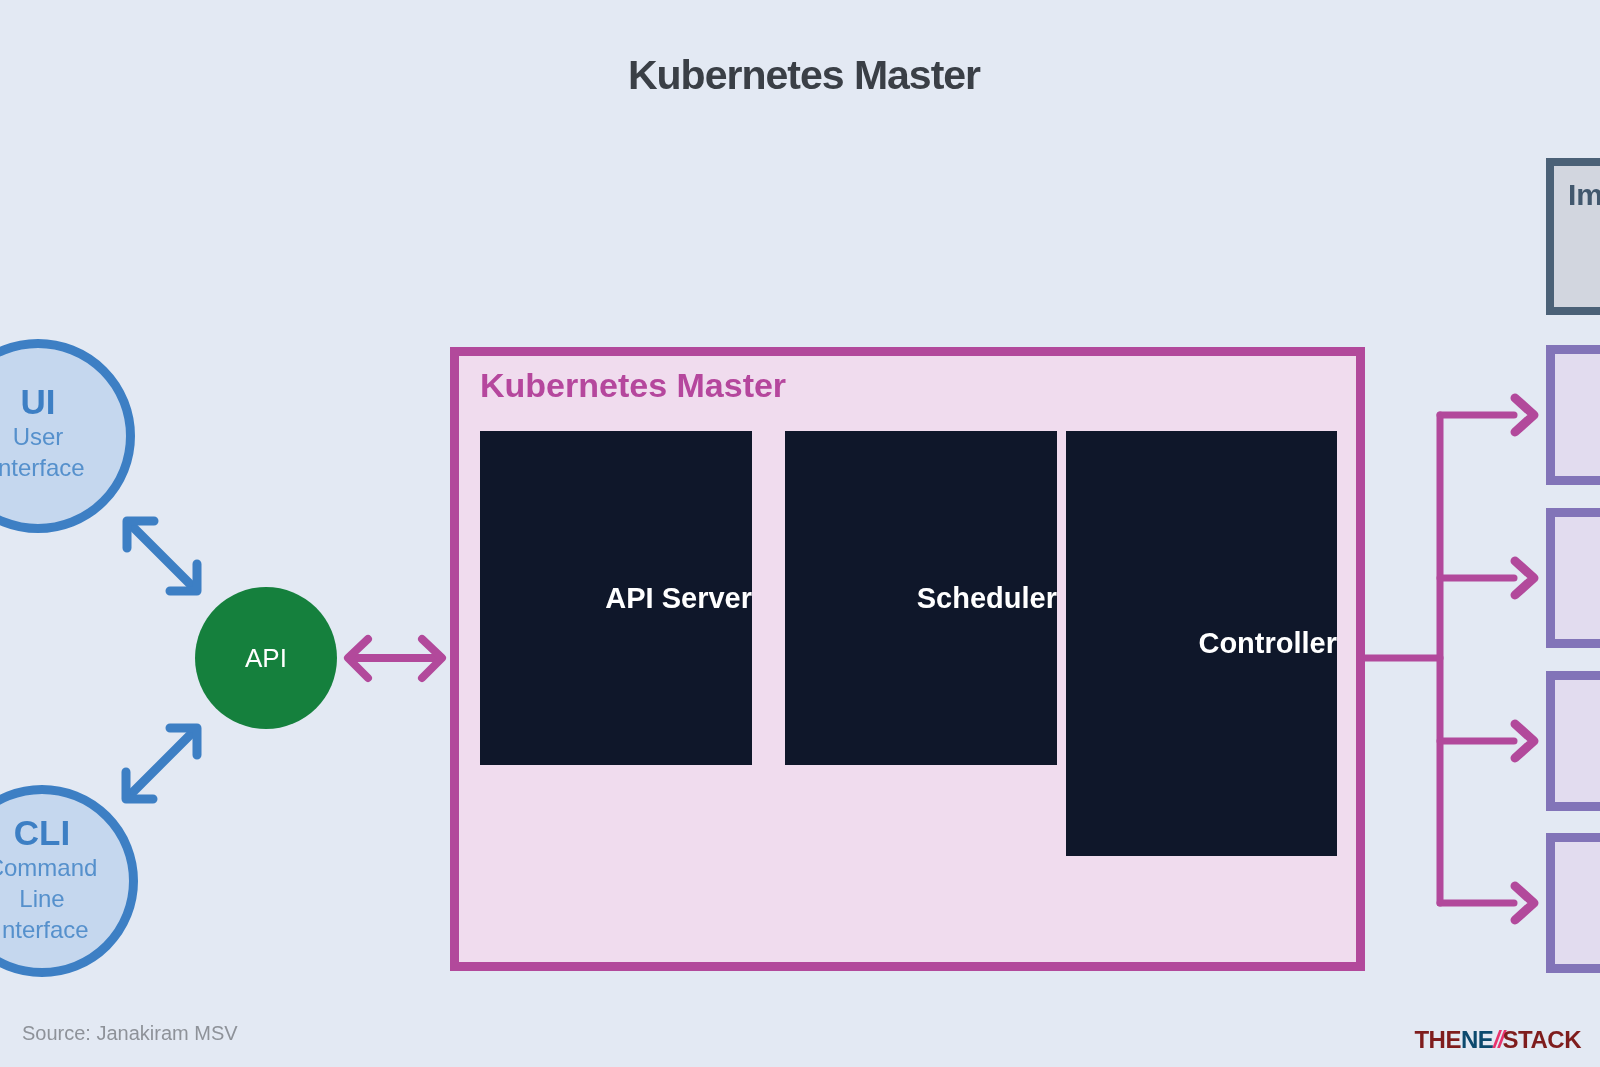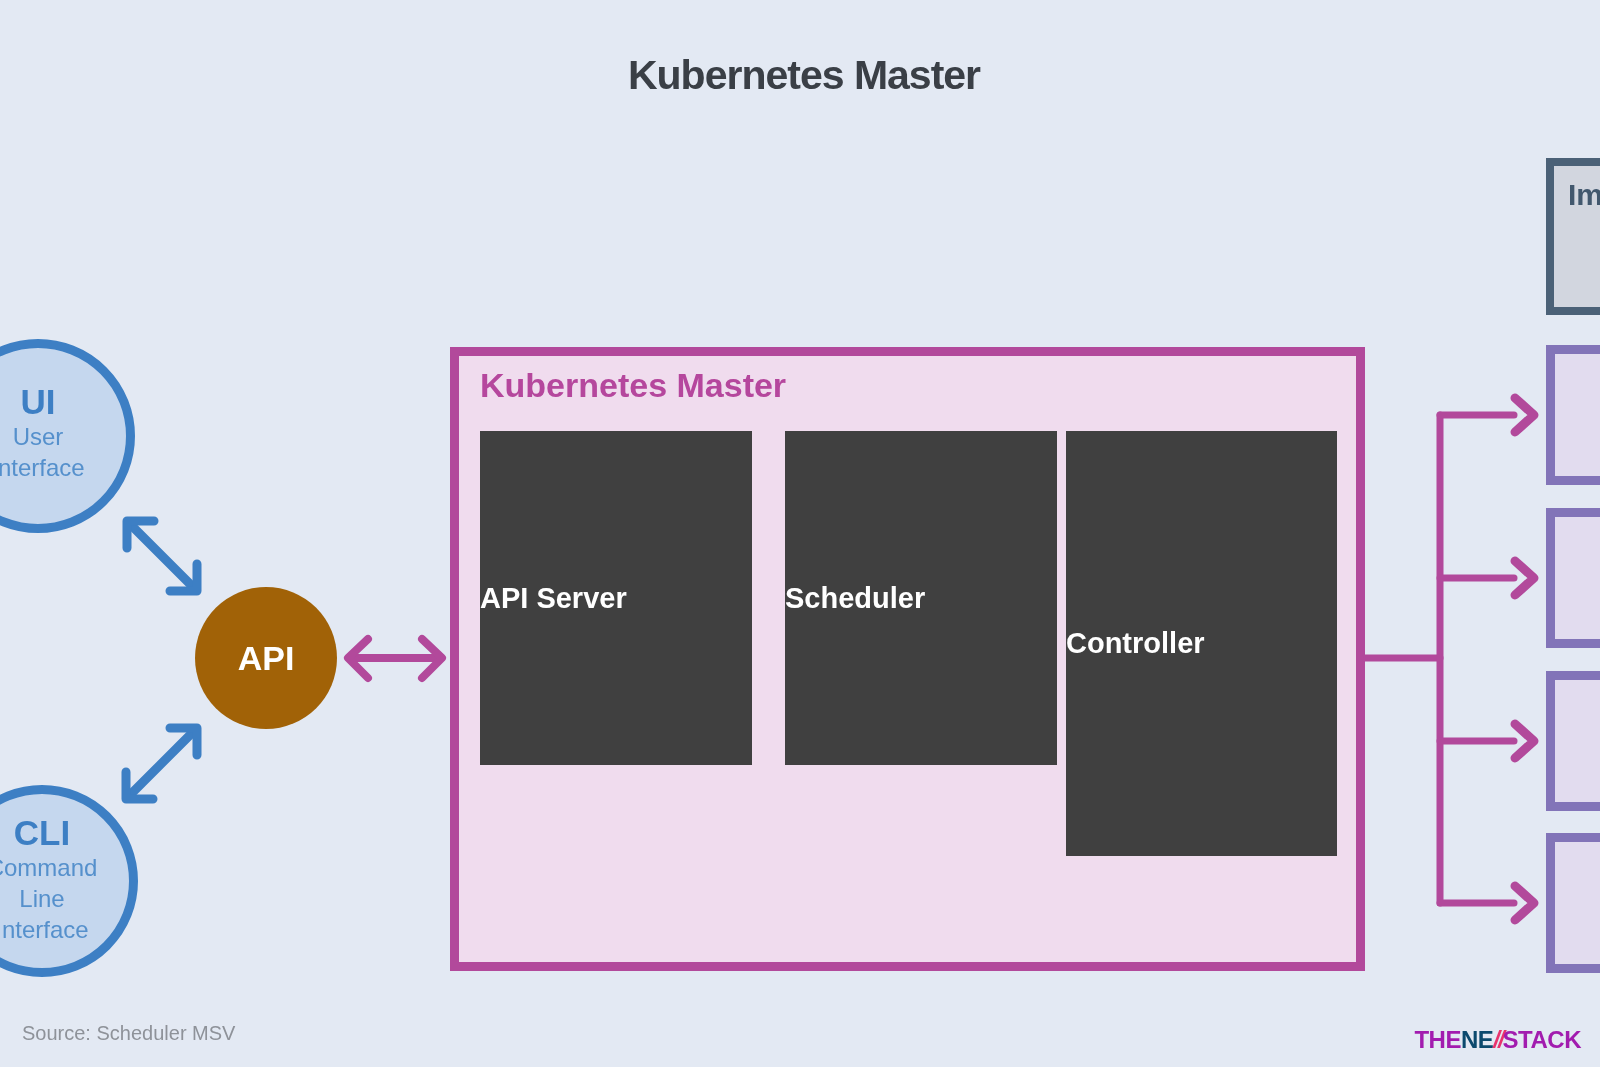--- a/index.html
+++ b/index.html
@@ -42,40 +42,40 @@
     font-size:35px;font-weight:bold;color:#3d7fc4;line-height:38px;
   }
   .circle .sub{
     font-size:24px;color:#5590cc;line-height:31px;
   }
   #ui-circle .inner{margin-top:-6px;}
   #cli-circle .inner{margin-top:-4px;}
 
   #api-circle{
     left:195px;top:587px;width:142px;height:142px;
-    background:#a16207;
+    background:#15803d;
     border-radius:50%;
     display:flex;align-items:center;justify-content:center;
-    color:#ffffff;font-size:34px;font-weight:bold;
+    color:#ffffff;font-size:26px;font-weight:normal;
   }
 
   
   #master-box{
     left:450px;top:347px;width:915px;height:624px;
     box-sizing:border-box;
     background:#f0dcee;
     border:9px solid #b2499b;
   }
   #master-label{
     left:21px;top:10px;
     font-size:34px;font-weight:bold;color:#b5479d;
   }
   .component{
-    background:#404040;
-    display:flex;align-items:center;justify-content:flex-start;
+    background:#0f172a;
+    display:flex;align-items:center;justify-content:flex-end;
     color:#ffffff;font-size:29px;font-weight:bold;
   }
   #api-server-box{left:21px;top:75px;width:272px;height:334px;}
   #scheduler-box{left:314px;top:75px;width:272px;height:334px;margin-left:12px;}
   #controller-box{left:607px;top:75px;width:271px;height:425px;}
   #etcd-box{left:21px;top:430px;width:857px;height:158px;}
 
   
   #registry-box{
     left:1546px;top:158px;width:74px;height:157px;
@@ -100,21 +100,21 @@
   
   #source-note{
     left:22px;top:1022px;
     font-size:20px;color:#8e9299;
   }
   #brand-logo{
     right:27px;top:1026px;
     font-size:24px;font-weight:bold;letter-spacing:-0.5px;
     white-space:nowrap;
   }
-  #brand-logo .cyan{color:#a21caf;}
+  #brand-logo .cyan{color:#7f1d1d;}
   #brand-logo .pink{color:#0c4a6e;}
   #brand-logo .slash{color:#e8336d;font-style:italic;letter-spacing:-2px;}
 </style>
 </head>
 <body>
 
 <div id="stage">
 
   <div id="main-title" class="abs">Kubernetes Master</div>
 
@@ -189,18 +189,18 @@
       <path d="M 1440 903 L 1514 903"></path>
     </g>
     <g fill="none" stroke-width="9" stroke-linecap="round" stroke-linejoin="round" stroke="#b2499b">
       <path d="M 1515 398 L 1534 415 L 1515 432"></path>
       <path d="M 1515 561 L 1534 578 L 1515 595"></path>
       <path d="M 1515 724 L 1534 741 L 1515 758"></path>
       <path d="M 1515 886 L 1534 903 L 1515 920"></path>
     </g>
   </svg>
 
-  <div id="source-note" class="abs">Source: Scheduler MSV</div>
+  <div id="source-note" class="abs">Source: Janakiram MSV</div>
   <div id="brand-logo" class="abs">
     <span class="cyan">THE</span><span class="pink">NE</span><span class="slash">//</span><span class="cyan">STACK</span>
   </div>
 
 </div>
 
 </body></html>

